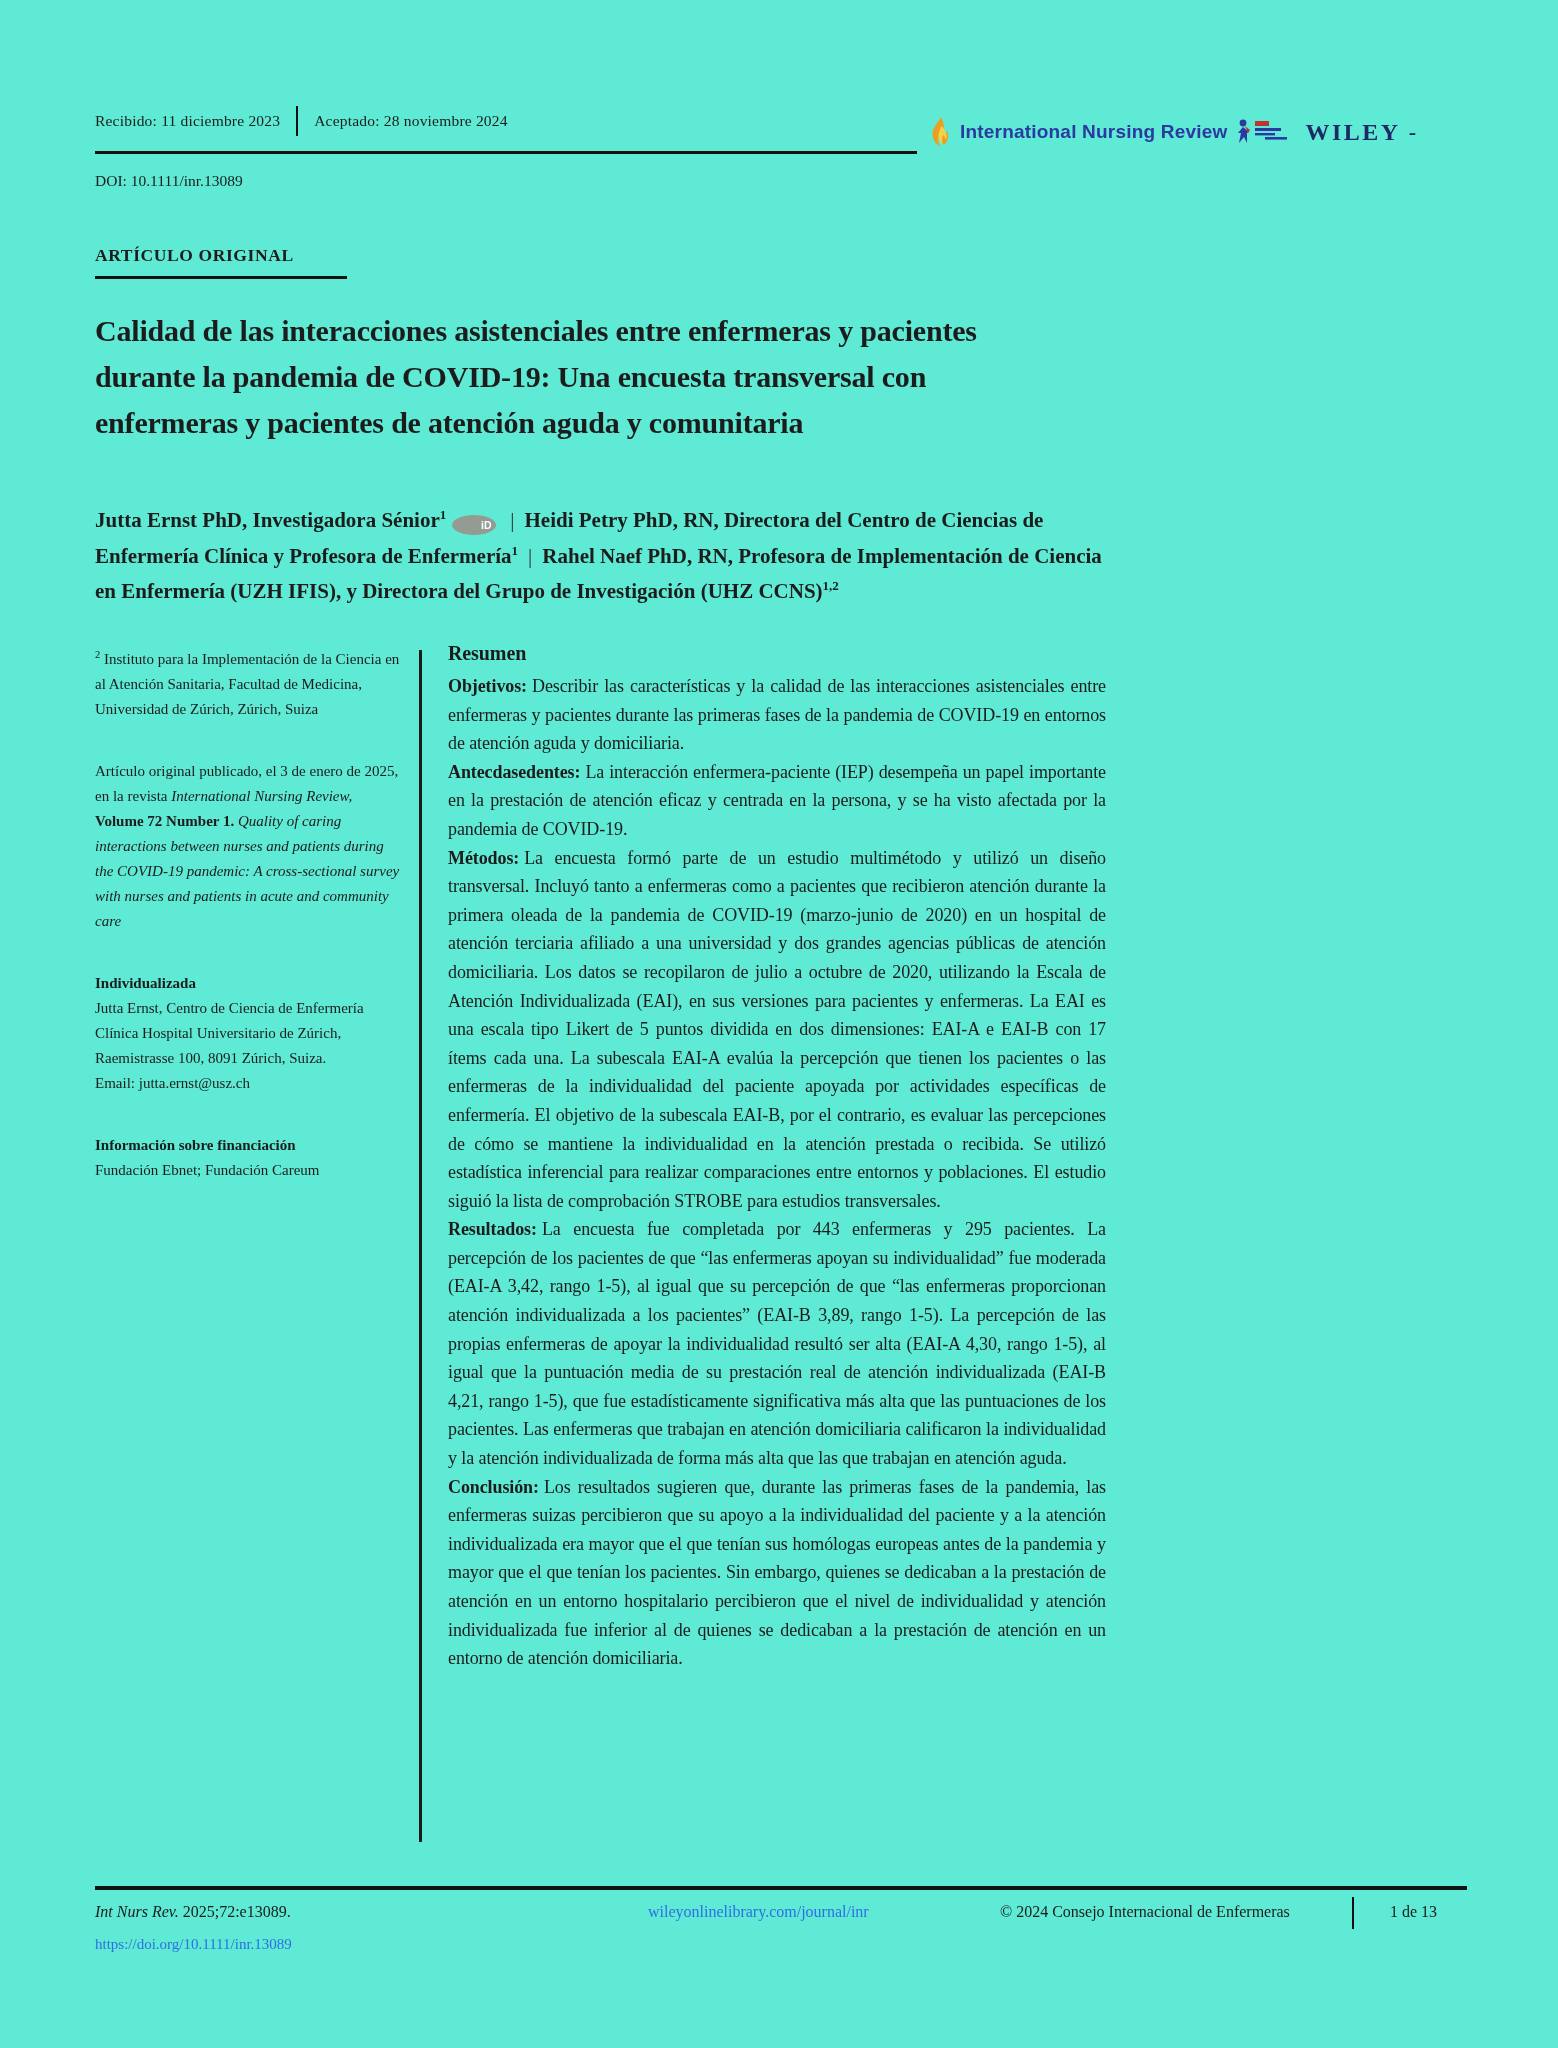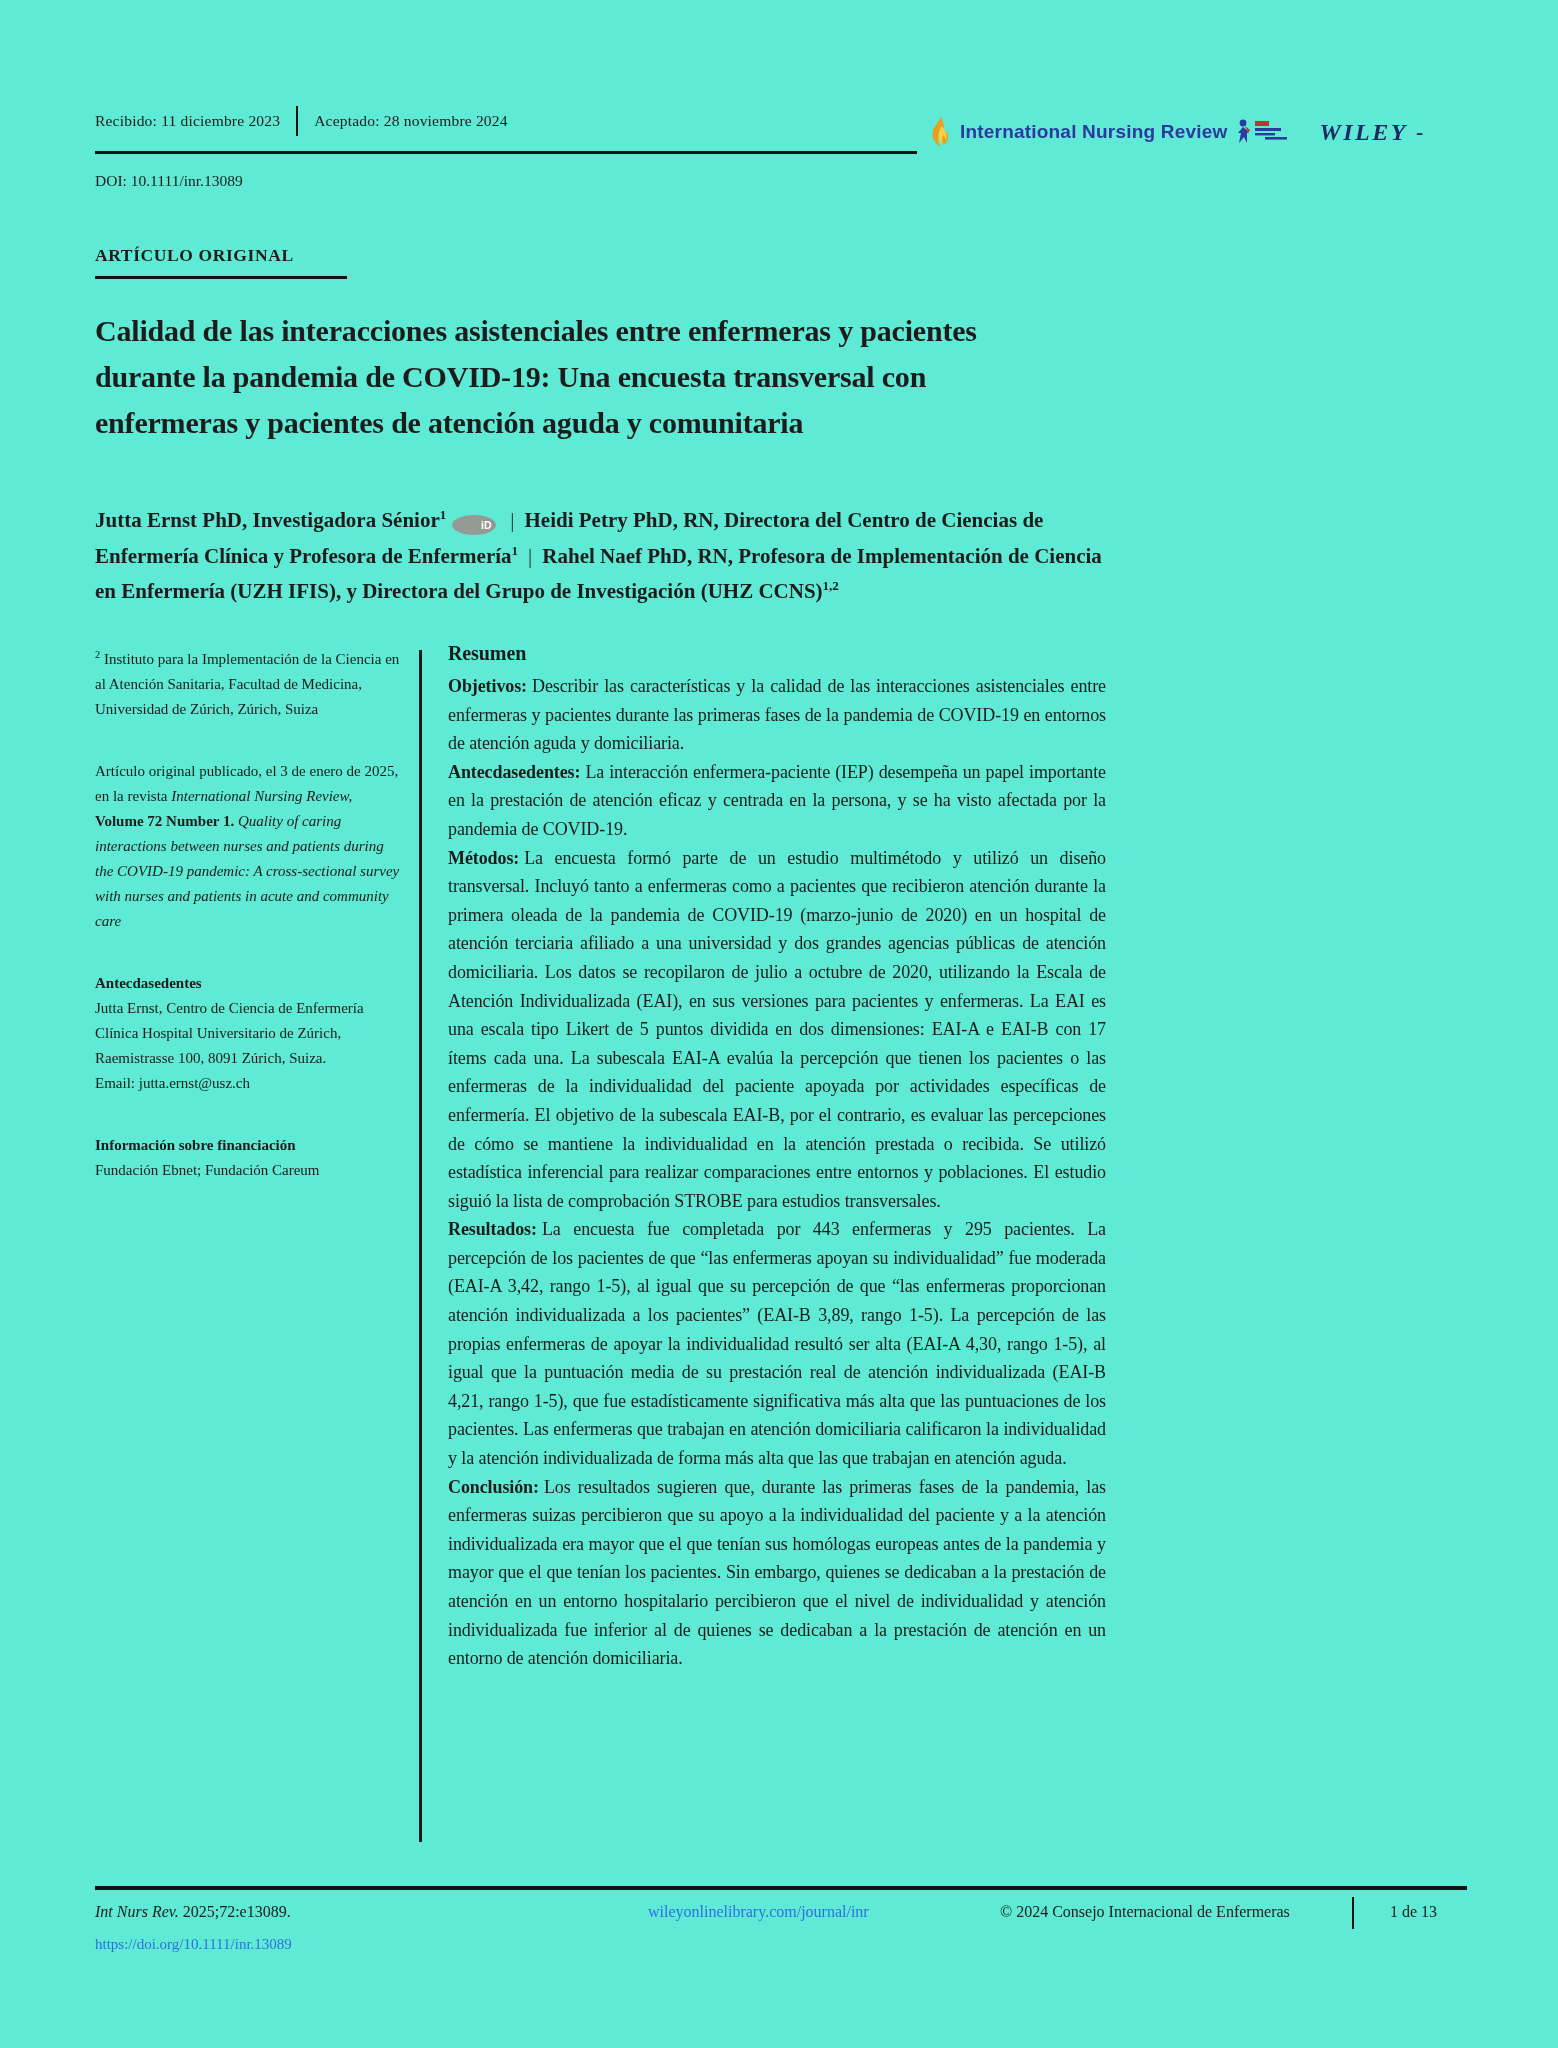--- a/index.html
+++ b/index.html
@@ -31,21 +31,21 @@
     white-space:nowrap;
   }
   .jname{
     font-family:"Liberation Sans", sans-serif;
     font-weight:bold;font-size:19px;color:#2b3a9e;
     letter-spacing:.2px;
   }
   .wiley{
     font-family:"Liberation Serif", serif;
     font-weight:bold;font-size:24px;color:#1e2a66;
-    letter-spacing:2.5px;margin-left:24px;font-style:italic;
+    letter-spacing:2.5px;margin-left:10px;
   }
   .wiley-dash{font-weight:bold;font-size:22px;color:#1e2a66;}
   .doi{position:absolute;left:95px;top:172px;font-size:15.5px;}
   
   .art-type{
     position:absolute;left:95px;top:245px;
     font-size:17.5px;font-weight:bold;letter-spacing:.6px;
   }
   .art-type-rule{
     position:absolute;left:95px;top:276px;
@@ -160,21 +160,21 @@
   </div>
 
   <aside class="sidebar">
     <div class="sb-block"><sup>2</sup><span> Instituto para la Implementación de la Ciencia en al Atención Sanitaria, Facultad de Medicina, Universidad de Zúrich, Zúrich, Suiza</span></div>
 
     <div class="sb-block sb-gap">
       <span>Artículo original publicado, el 3 de enero de 2025, en la revista </span><span class="italic">International Nursing Review,</span><span class="bold"> Volume 72 Number 1. </span><span class="italic">Quality of caring interactions between nurses and patients during the COVID-19 pandemic: A cross-sectional survey with nurses and patients in acute and community care</span>
     </div>
 
     <div class="sb-block sb-gap">
-      <div class="sb-head">Antecdasedentes</div>
+      <div class="sb-head">Individualizada</div>
       <div>Jutta Ernst, Centro de Ciencia de Enfermería Clínica Hospital Universitario de Zúrich, Raemistrasse 100, 8091 Zúrich, Suiza.</div>
       <div>Email: jutta.ernst@usz.ch</div>
     </div>
 
     <div class="sb-block sb-gap">
       <div class="sb-head">Información sobre financiación</div>
       <div>Fundación Ebnet; Fundación Careum</div>
     </div>
   </aside>
 

